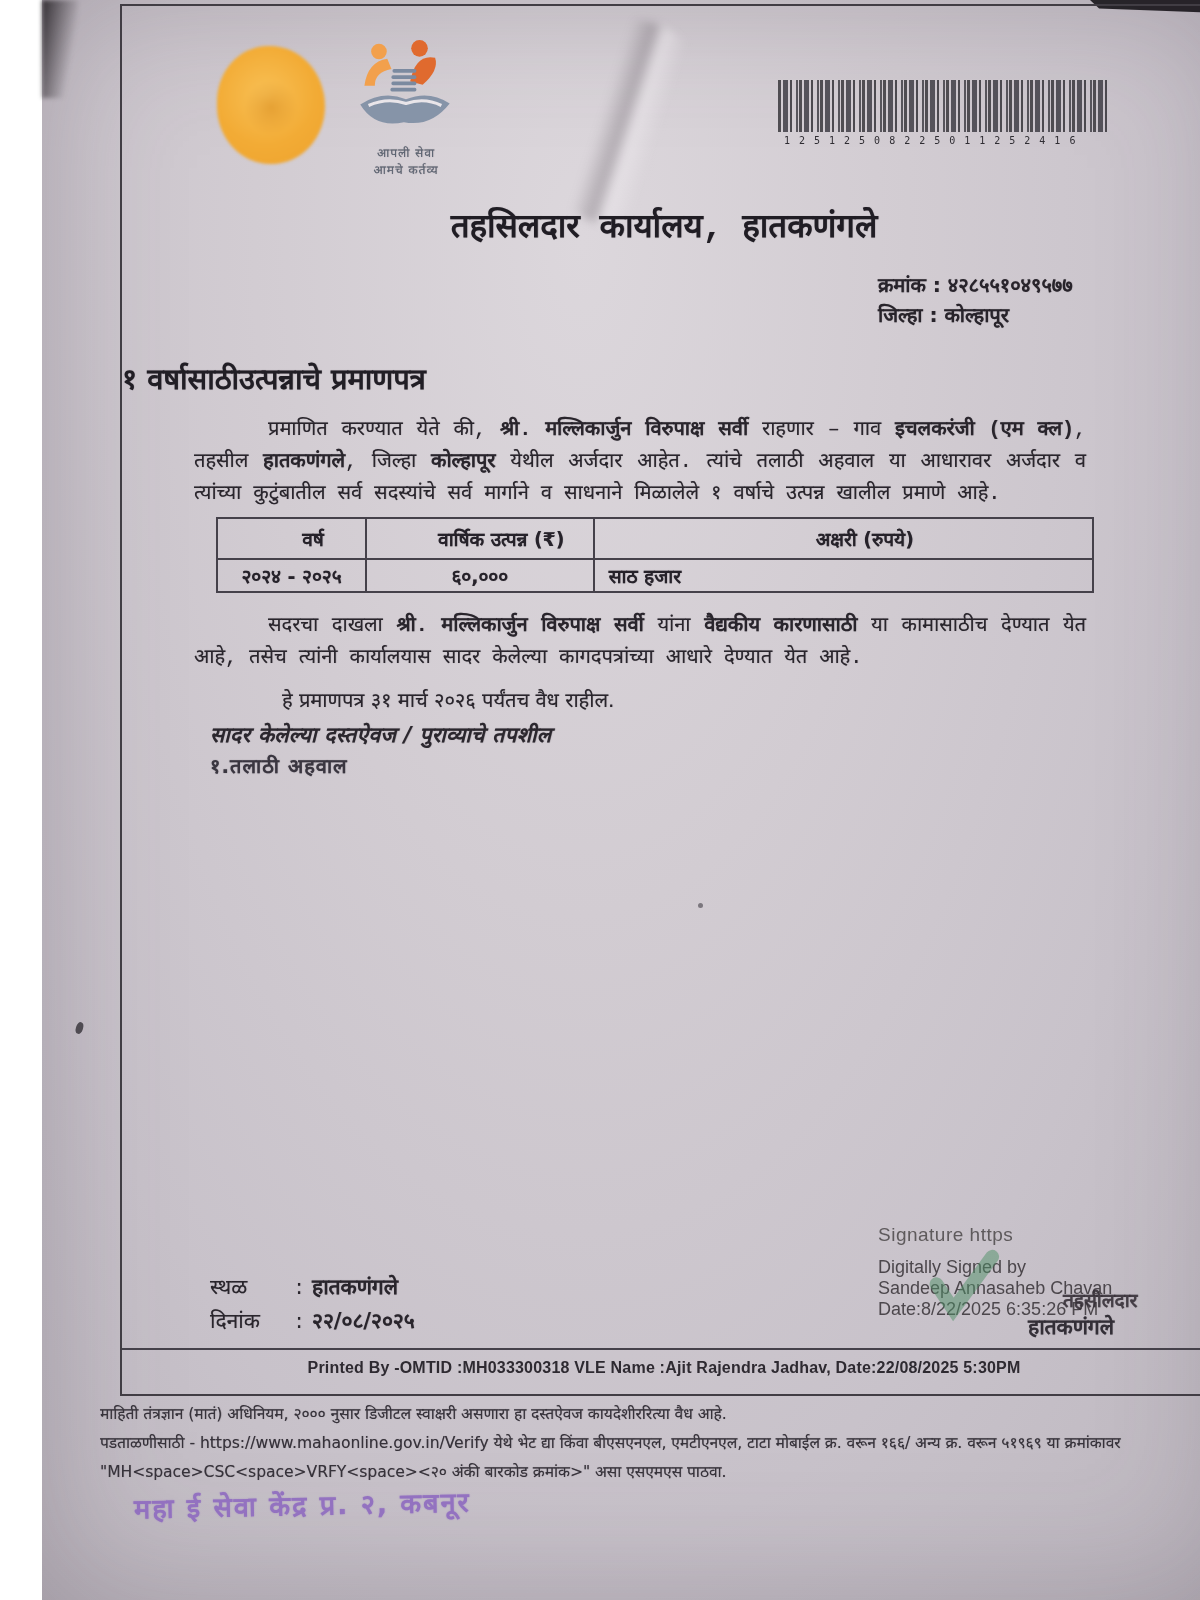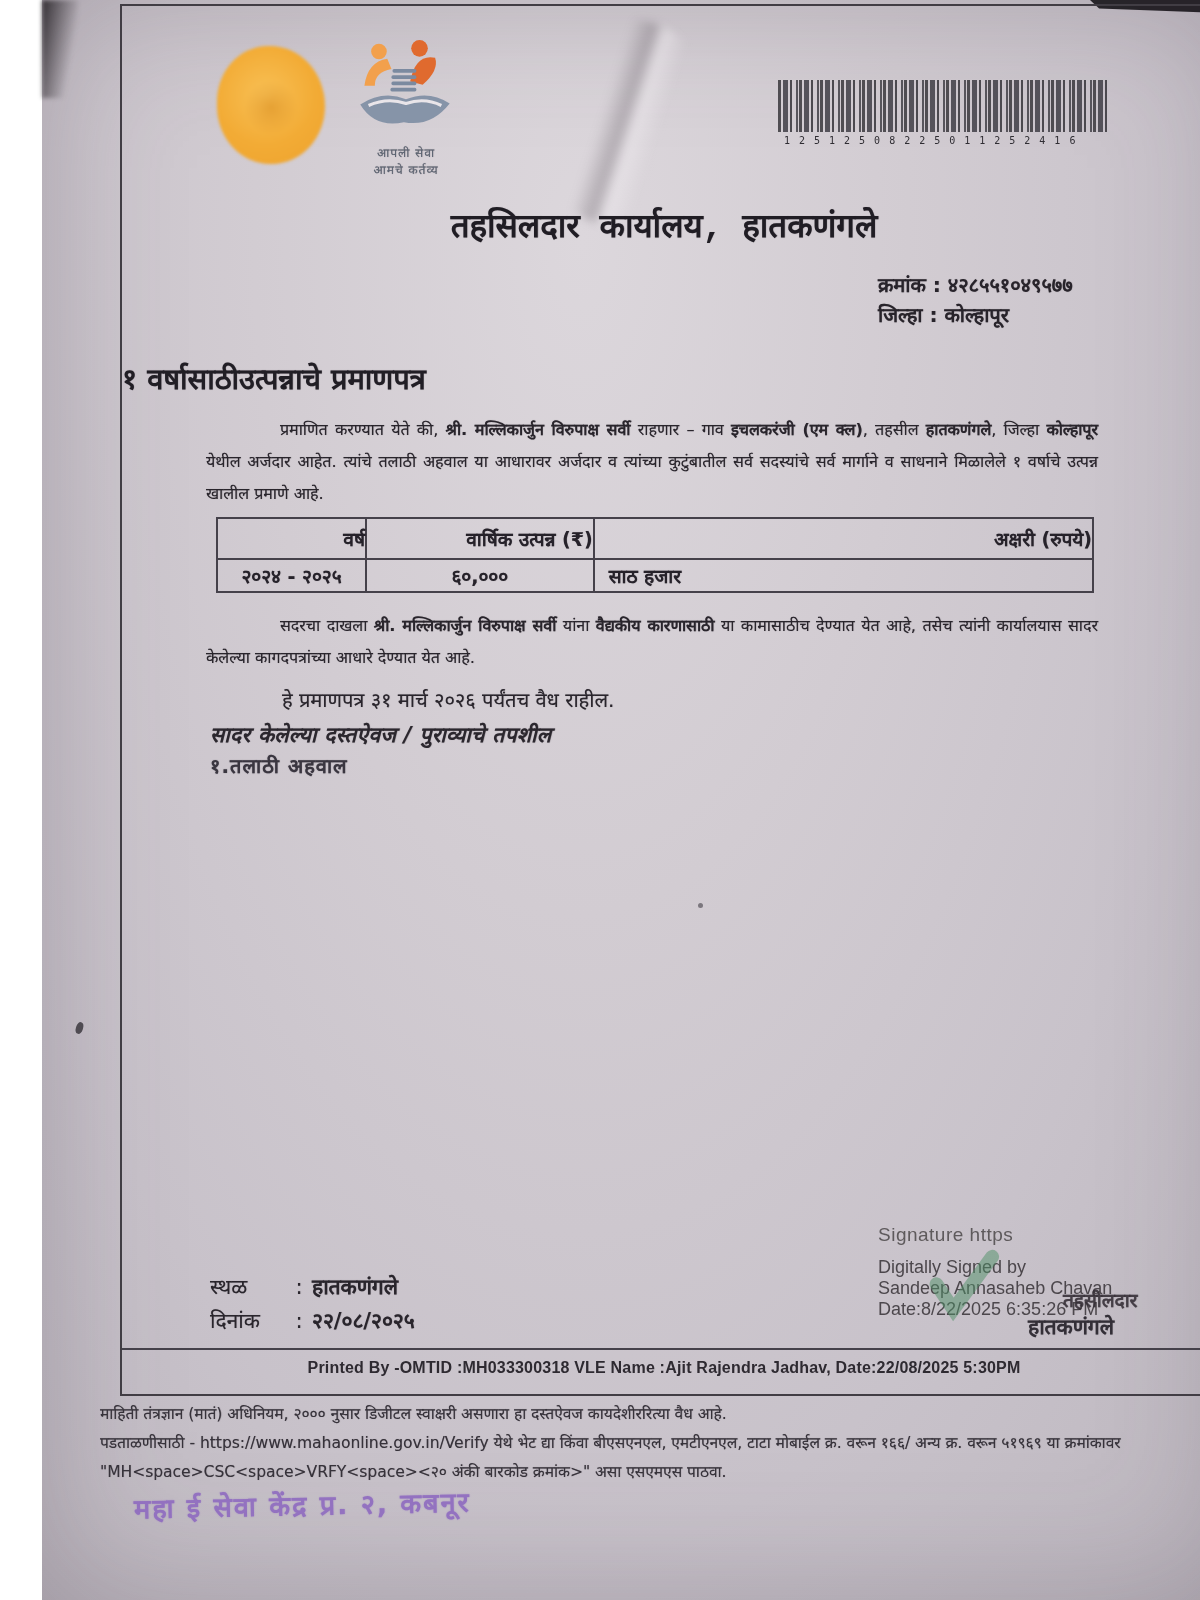--- a/index.html
+++ b/index.html
@@ -65,37 +65,37 @@
 
   
   .office-title { position:absolute; left:0; top:196px; width:100%; text-align:center;
     font-size:33px; font-weight:700; color:#201d24;font-family:Liberation Mono, monospace; }
   .ref-block { position:absolute; left:756px; top:264px; font-size:20px; font-weight:700;
     line-height:30px; color:#28242b; }
   .cert-title { position:absolute; left:0; top:352px; width:100%; text-align:left;
     font-size:29px; font-weight:700; color:#211e25; }
 
   
-  .para { position:absolute; left:84px; width:892px; font-size:16px; line-height:32px;
-    text-align:justify; color:#29252c; }
+  .para { position:absolute; left:72px; width:892px; font-size:20px; line-height:32px;
+    text-align:justify; color:#29252c;font-family:Liberation Mono, monospace; }
   .para .ind { display:inline-block; width:74px; }
   .b { font-weight:700; }
   .p1 { top:408px; }
   .p2 { top:604px; }
   .p3 { position:absolute; left:160px; top:680px; font-size:20px; color:#29252c; }
   .docs-heading { position:absolute; left:88px; top:714px; font-size:21px; font-style:italic;
     font-weight:600; color:#2b272e; letter-spacing:.3px; }
   .doc-item { position:absolute; left:88px; top:746px; font-size:20px; font-weight:700;
     color:#3a3640; letter-spacing:1px; text-shadow: 0 0 1px rgba(58,54,64,.6); }
 
   
   table.income { position:absolute; left:94px; top:511px; width:878px;
     border-collapse:collapse; font-size:19px; color:#26222a; }
   table.income th, table.income td { border:2px solid #45414a; }
-  table.income th { font-weight:700; height:41px; text-align:right;padding-left:43px; }
+  table.income th { font-weight:700; height:41px; text-align:center;padding-left:43px; }
   table.income td { height:33px; font-weight:600; }
   .col-year  { width:17%; }
   .col-amt   { width:26%; }
   .col-words { width:57%; }
   td.c { text-align:center; }
   td.l { text-align:left; padding-left:14px; }
 
   
   .place-date { position:absolute; left:88px; top:1264px; font-size:21px; line-height:34px; color:#29252c; }
   .pd-row { display:flex; }

